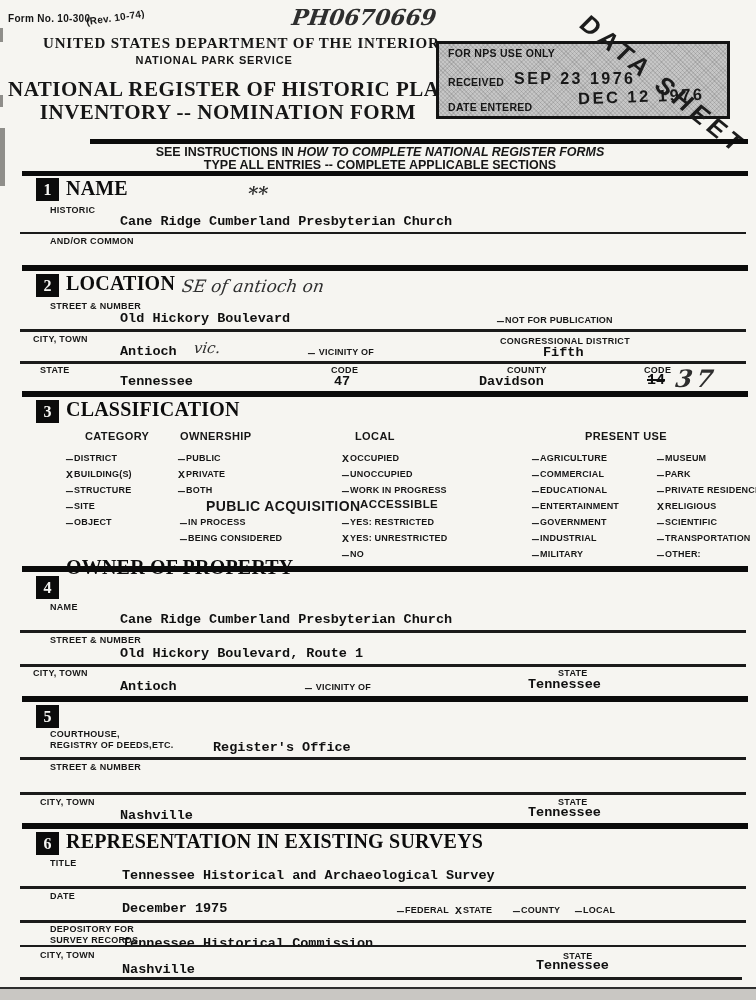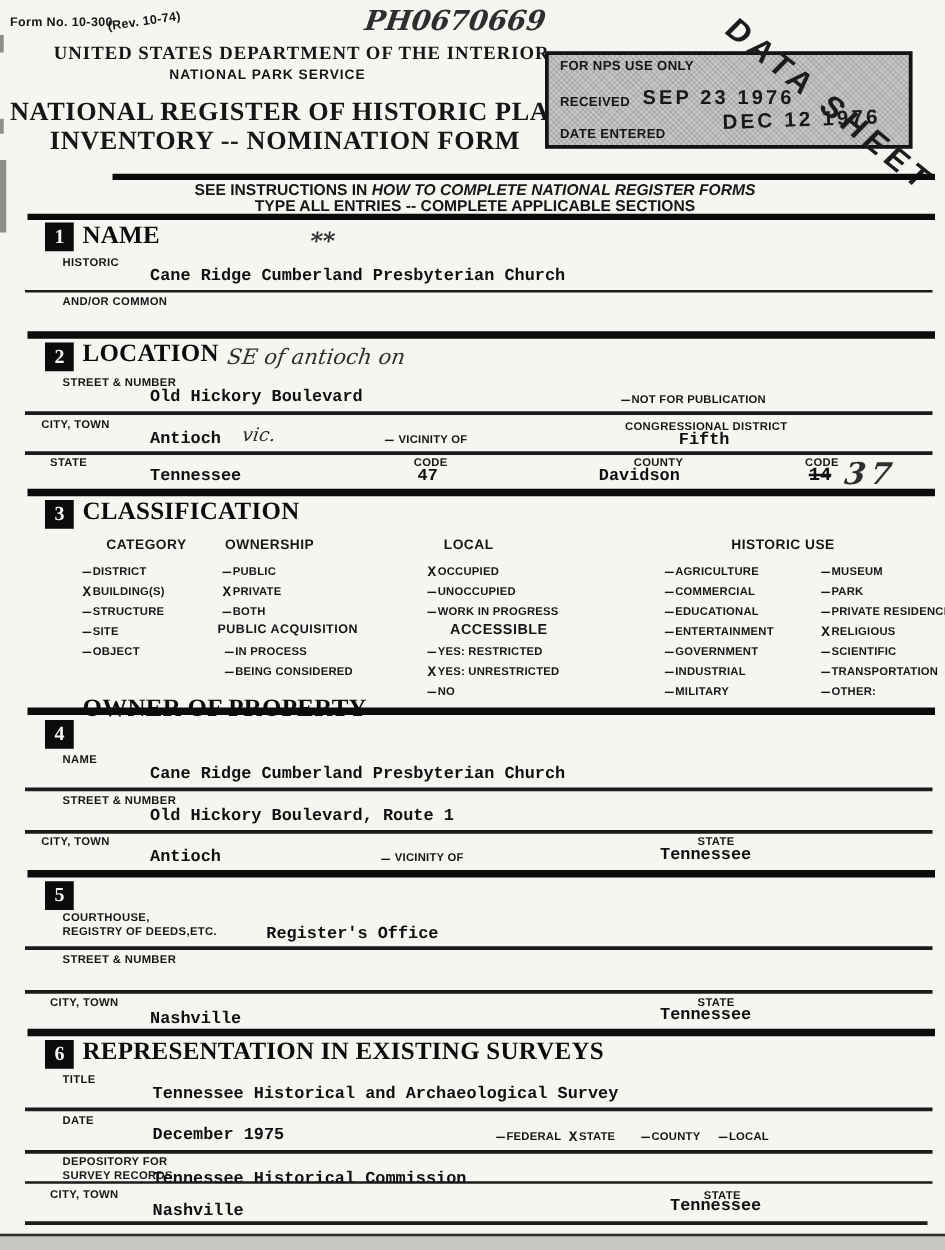--- a/index.html
+++ b/index.html
@@ -89,32 +89,32 @@
   <div class="lbl" style="left:644px;top:365px;">CODE</div>
   <div class="typed strike" style="left:647px;top:372px;font-size:15px;">14</div>
   <div class="hand" style="left:676px;top:364px;font-size:24px;font-weight:700;letter-spacing:4px;">37</div>
   <div class="bar" style="top:391px;height:6px;"></div>
 
   <div class="num" style="left:36px;top:400px;">3</div>
   <div class="stitle" style="left:66px;top:398px;">CLASSIFICATION</div>
   <div class="colh" style="left:85px;top:430px;">CATEGORY</div>
   <div class="colh" style="left:180px;top:430px;">OWNERSHIP</div>
   <div class="colh" style="left:355px;top:430px;">LOCAL</div>
-  <div class="colh" style="left:585px;top:430px;">HISTORIC USE</div>
+  <div class="colh" style="left:585px;top:430px;">PRESENT USE</div>
 
   <div class="ck" style="left:66px;top:452px;"><span class="m">—</span><span>DISTRICT</span></div>
   <div class="ck" style="left:66px;top:468px;"><span class="m">X</span><span>BUILDING(S)</span></div>
   <div class="ck" style="left:66px;top:484px;"><span class="m">—</span><span>STRUCTURE</span></div>
   <div class="ck" style="left:66px;top:500px;"><span class="m">—</span><span>SITE</span></div>
   <div class="ck" style="left:66px;top:516px;"><span class="m">—</span><span>OBJECT</span></div>
 
   <div class="ck" style="left:178px;top:452px;"><span class="m">—</span><span>PUBLIC</span></div>
   <div class="ck" style="left:178px;top:468px;"><span class="m">X</span><span>PRIVATE</span></div>
   <div class="ck" style="left:178px;top:484px;"><span class="m">—</span><span>BOTH</span></div>
-  <div class="colh" style="left:174px;top:498px;font-size:10px;">PUBLIC ACQUISITION</div>
+  <div class="colh" style="left:206px;top:498px;font-size:14px;">PUBLIC ACQUISITION</div>
   <div class="ck" style="left:180px;top:516px;"><span class="m">—</span><span>IN PROCESS</span></div>
   <div class="ck" style="left:180px;top:532px;"><span class="m">—</span><span>BEING CONSIDERED</span></div>
 
   <div class="ck" style="left:342px;top:452px;"><span class="m">X</span><span>OCCUPIED</span></div>
   <div class="ck" style="left:342px;top:468px;"><span class="m">—</span><span>UNOCCUPIED</span></div>
   <div class="ck" style="left:342px;top:484px;"><span class="m">—</span><span>WORK IN PROGRESS</span></div>
   <div class="colh" style="left:360px;top:498px;font-size:11.5px;">ACCESSIBLE</div>
   <div class="ck" style="left:342px;top:516px;"><span class="m">—</span><span>YES: RESTRICTED</span></div>
   <div class="ck" style="left:342px;top:532px;"><span class="m">X</span><span>YES: UNRESTRICTED</span></div>
   <div class="ck" style="left:342px;top:548px;"><span class="m">—</span><span>NO</span></div>

